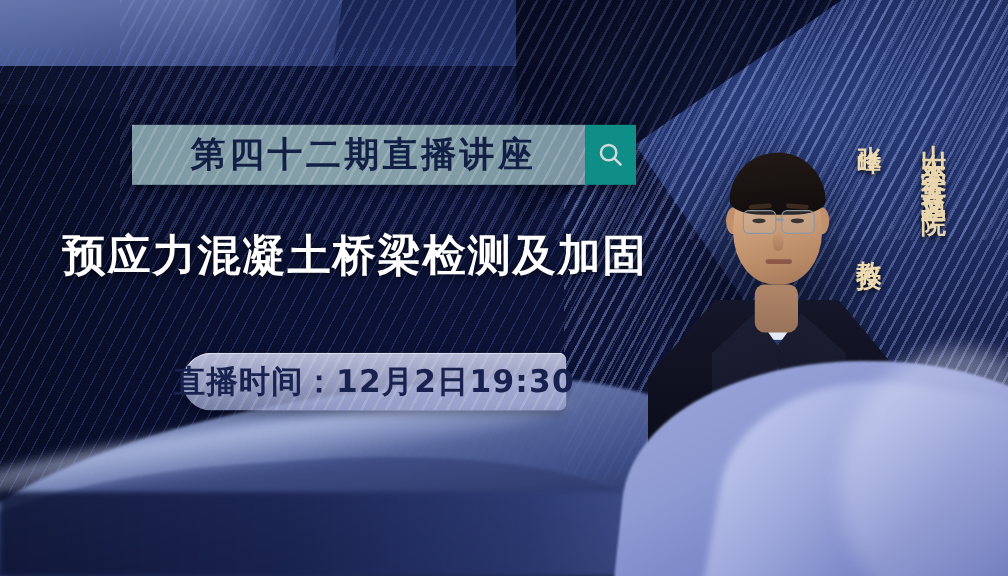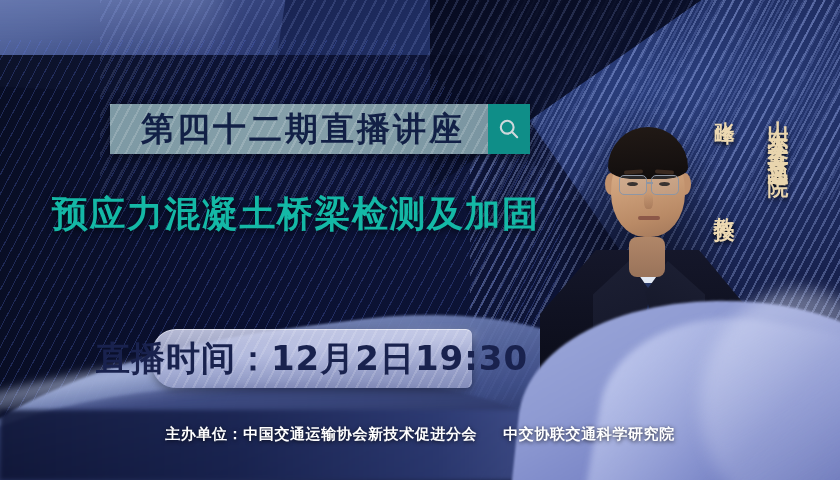--- a/index.html
+++ b/index.html
@@ -220,52 +220,52 @@
     display:flex;align-items:stretch;
     box-shadow:0 3px 10px rgba(0,0,0,.4);
   }
   .sub-bar-text{
     flex:1;
     display:flex;align-items:center;justify-content:center;
     background:
       repeating-linear-gradient(118deg,rgba(255,255,255,.16) 0px,rgba(255,255,255,.16) 2px,rgba(255,255,255,0) 2px,rgba(255,255,255,0) 9px),
       linear-gradient(100deg,#7d99a4 0%,#86a0aa 50%,#7a95a1 100%);
     color:#122046;
-    font-size:33px;font-weight:bold;letter-spacing:3px;
+    font-size:29px;font-weight:bold;letter-spacing:3px;
     padding-left:8px;
     font-family:"DejaVu Sans","Liberation Sans",sans-serif;
   }
   .sub-bar-search{
     width:42px;
     background:#0f8e88;
     display:flex;align-items:center;justify-content:center;
   }
   .sub-bar-search svg{display:block;}
 
   
   .topic{
     position:absolute;left:52px;top:192px;width:520px;
     font-size:36px;line-height:44px;
     font-weight:bold;letter-spacing:1.5px;
-    color:#14b8a6;
+    color:#ffffff;
     font-family:"DejaVu Sans","Liberation Sans",sans-serif;
     text-shadow:0 2px 6px rgba(0,0,0,.6);
     white-space:nowrap;
   }
 
   
   .time-pill{
-    position:absolute;left:152px;top:329px;width:320px;height:59px;
+    position:absolute;left:152px;top:294px;width:320px;height:48px;
     border-radius:24px 6px 6px 24px;
     background:
       repeating-linear-gradient(118deg,rgba(255,255,255,.14) 0px,rgba(255,255,255,.14) 2px,rgba(255,255,255,0) 2px,rgba(255,255,255,0) 9px),
       linear-gradient(180deg,rgba(206,210,236,.88) 0%,rgba(178,184,220,.82) 55%,rgba(150,158,200,.78) 100%);
     display:flex;align-items:center;justify-content:center;
     color:#19224e;
-    font-size:34px;font-weight:bold;letter-spacing:1px;
+    font-size:26px;font-weight:bold;letter-spacing:1px;
     font-family:"DejaVu Sans","Liberation Sans",sans-serif;
     box-shadow:0 3px 9px rgba(0,0,0,.35), inset 0 1px 0 rgba(255,255,255,.5);
     white-space:nowrap;
   }
 
   
   .v-text{
     position:absolute;
     writing-mode:vertical-rl;
     text-orientation:upright;
@@ -359,17 +359,14 @@
   </div>
 
   <div class="topic">预应力混凝土桥梁检测及加固</div>
 
   <div class="time-pill">直播时间：12月2日19:30</div>
 
   <div class="v-text speaker-name">张峰</div>
   <div class="v-text speaker-title">教授</div>
   <div class="v-text speaker-org">山东大学齐鲁交通学院</div>
 
-  <div class="footer">
-    <span>主办单位：中国交通运输协会新技术促进分会</span><span class="gap"></span><span>中交协联交通科学研究院</span>
-  </div>
 
 </div>
 
 </body></html>

